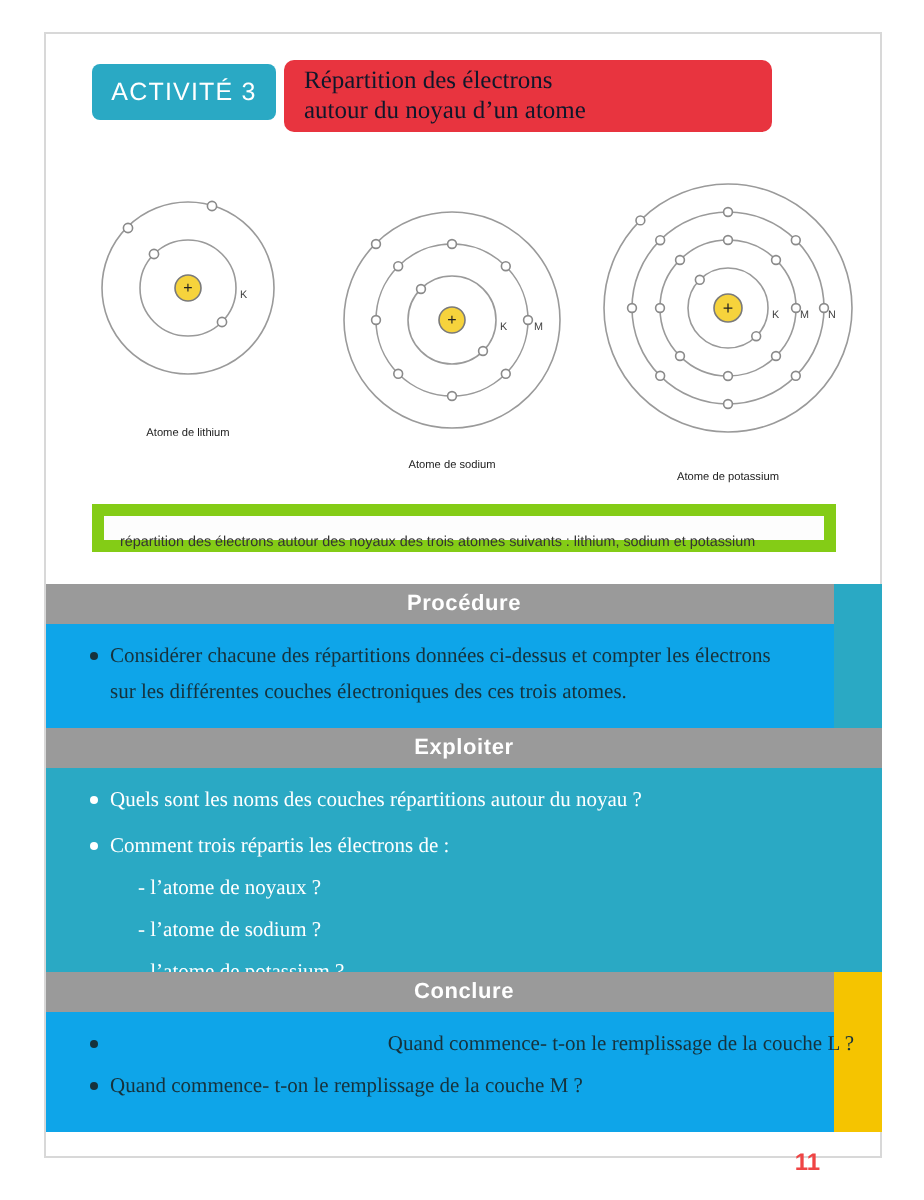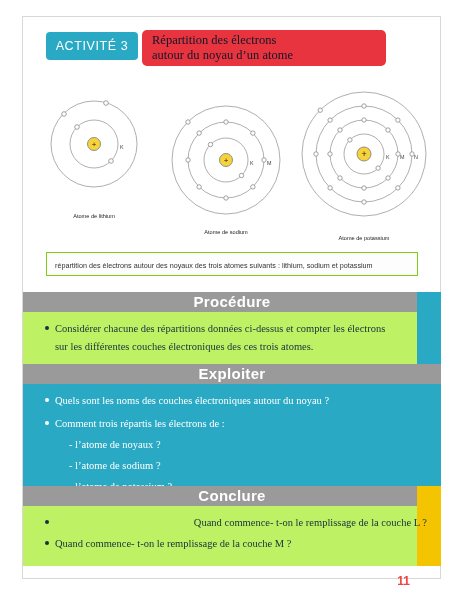--- a/index.html
+++ b/index.html
@@ -88,21 +88,21 @@
     position: absolute;
     left: 24px; top: 82px;
     width: 416px; height: 168px;
   }
   .figure svg { display: block; }
 
   .caption-box {
     position: absolute;
     left: 46px; top: 252px;
     width: 372px; height: 24px;
-    border: 1px solid #84cc16;
+    border: 6px solid #84cc16;
     box-sizing: border-box;
     background: #fdfdfd;
   }
   .caption-text {
     font-family: "Liberation Sans", sans-serif;
     font-size: 7.2px;
     color: #333;
     padding: 8px 0 0 8px;
   }
 
@@ -128,31 +128,31 @@
     right: 0; top: 0;
     width: 24px; height: 20px;
   }
   .sec-header .label {
     position: absolute;
     left: 0; top: 0;
     width: 100%; height: 20px;
     line-height: 20px;
     text-align: center;
     color: #ffffff;
-    font-size: 15px;
+    font-size: 11px;
     font-weight: bold;
     letter-spacing: 0.3px;
   }
   .sec-body {
     position: relative;
     width: 100%;
     box-sizing: border-box;
     padding: 9px 14px 9px 22px;
   }
-  .sec-body.grey { background: #bef264; color: #16323c; }
+  .sec-body.grey { background: #0ea5e9; color: #16323c; }
   .sec-body.teal { background: #2aa9c4; color: #ffffff; }
   .sec-body .accent-tab {
     position: absolute;
     right: 0; top: 0;
     width: 24px; height: 100%;
   }
   .bullet-line {
     position: relative;
     font-family: "Liberation Serif", serif;
     font-size: 10.5px;
@@ -324,21 +324,21 @@
 
   <div class="section" style="top:364px;">
     <div class="sec-header">
       <div class="grey"></div>
       <div class="accent" style="background:#9a9a9a;"></div>
       <div class="label">Exploiter</div>
     </div>
     <div class="sec-body teal">
       <p class="bullet-line">
         <span class="dot"></span>
-        <span>Quels sont les noms des couches électroniques autour du noyau ?</span>
+        <span>Quels sont les noms des couches répartitions autour du noyau ?</span>
       </p>
       <p class="bullet-line" style="margin-top:8px;">
         <span class="dot"></span>
         <span>Comment trois répartis les électrons de  :</span>
       </p>
       <p class="sub-line" style="margin-top:6px;">- l’atome de noyaux ?</p>
       <p class="sub-line" style="margin-top:5px;">- l’atome de sodium ?</p>
       <p class="sub-line" style="margin-top:5px;">- l’atome de potassium ?</p>
     </div>
   </div>

